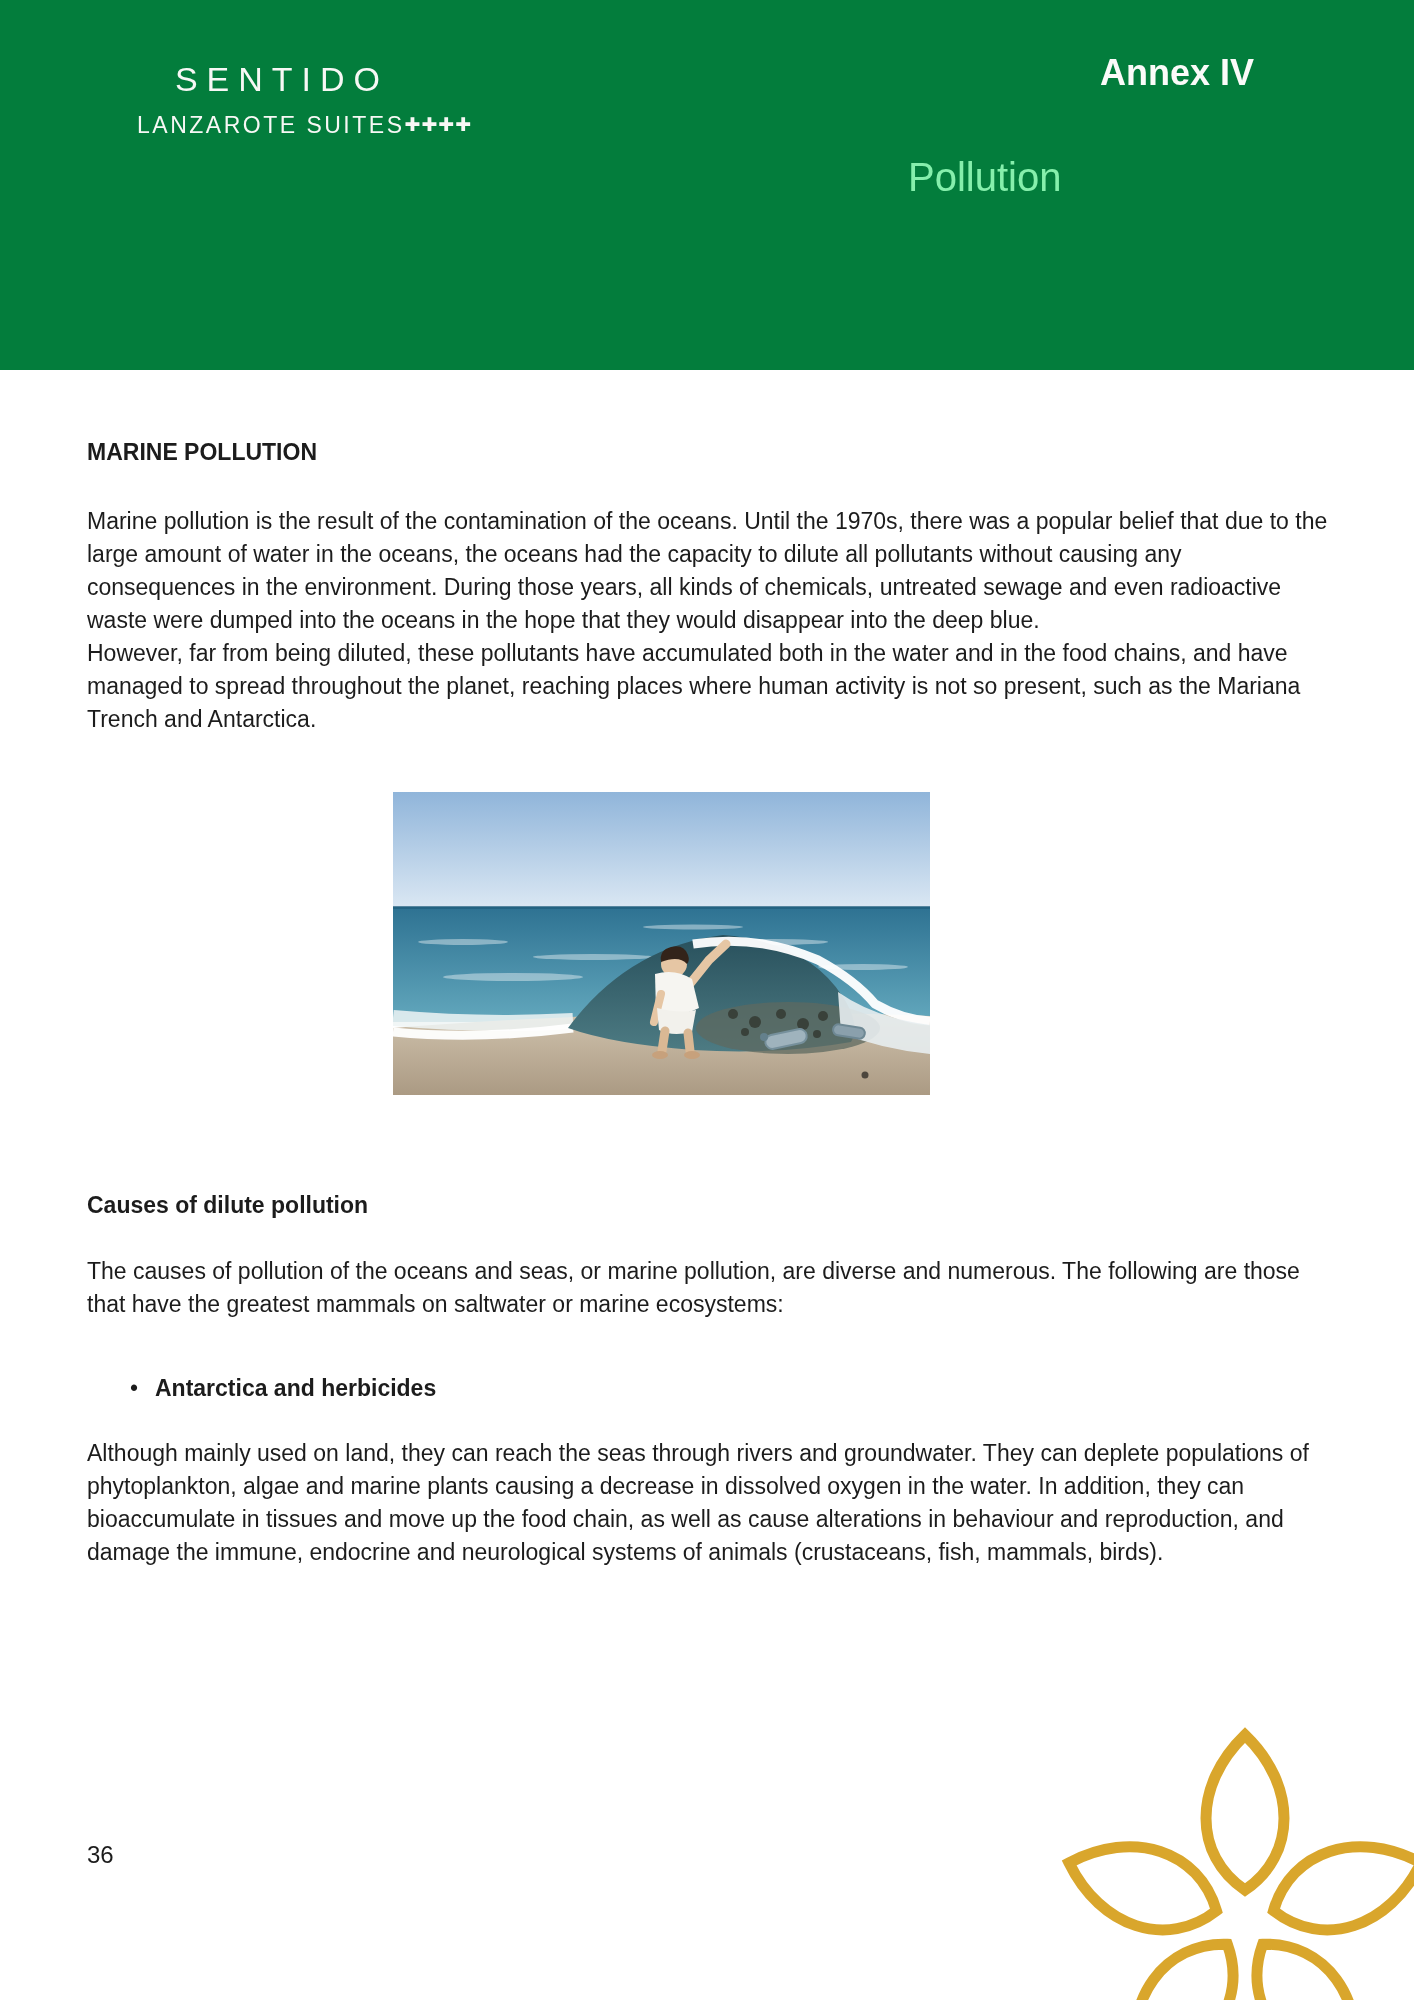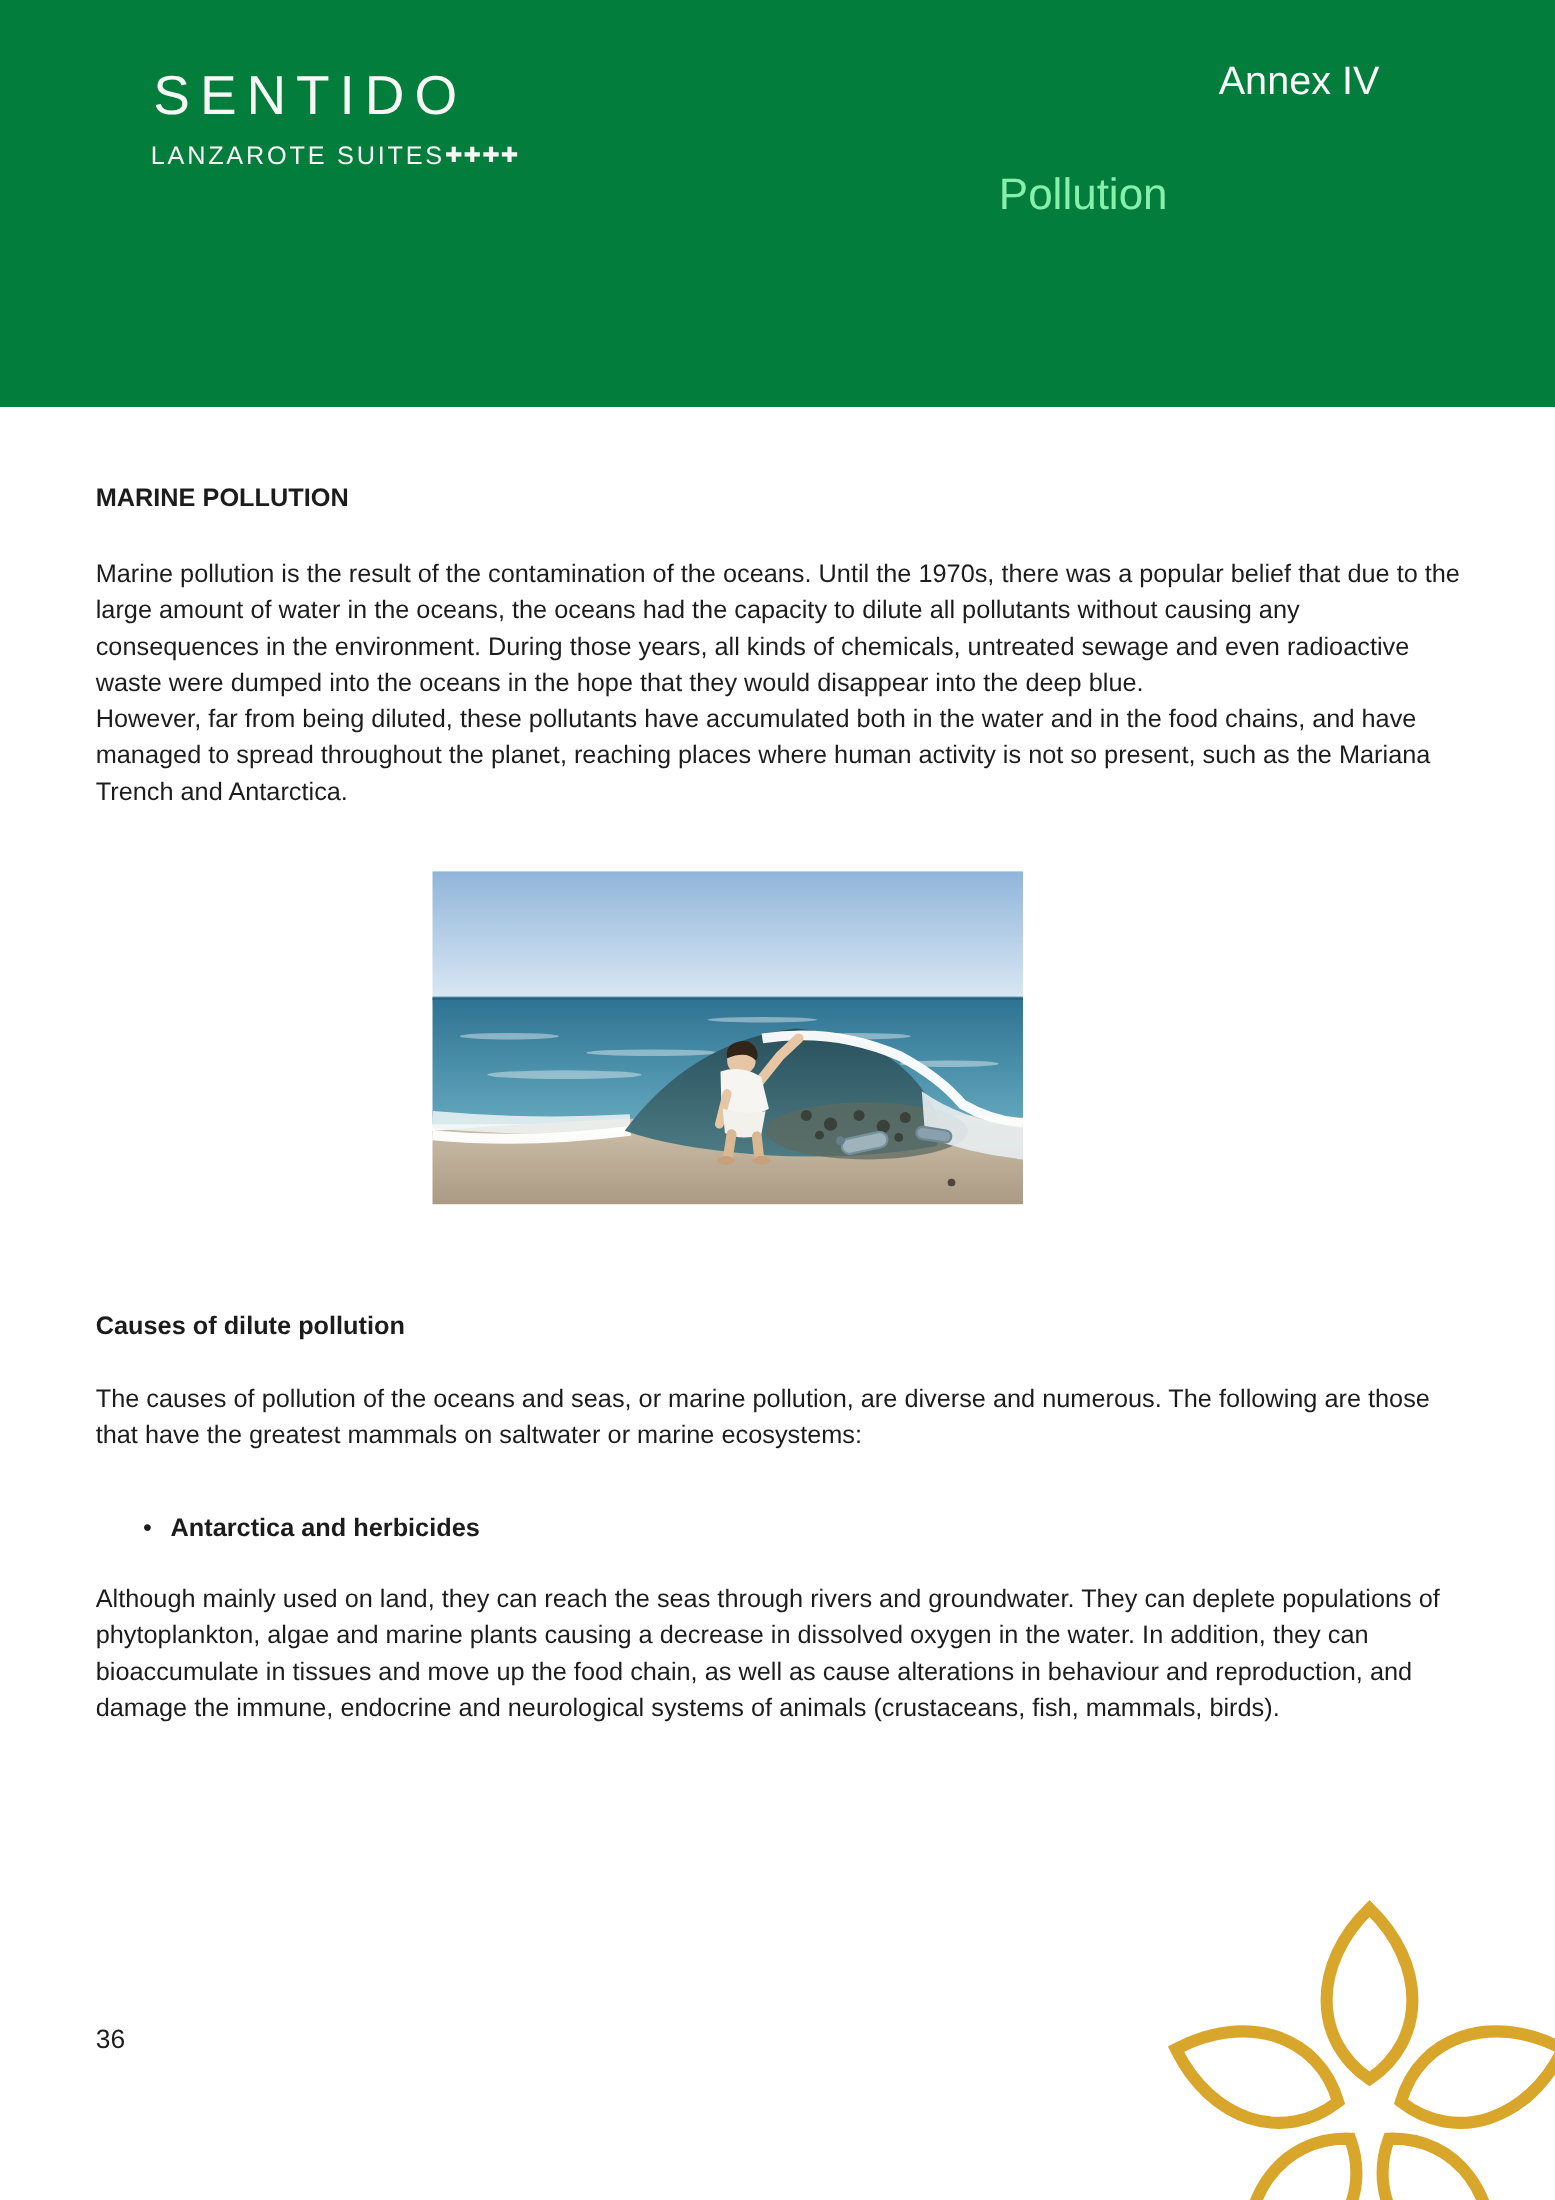--- a/index.html
+++ b/index.html
@@ -15,34 +15,34 @@
   .header{
     position:absolute;top:0;left:0;
     width:1414px;height:370px;
     background:#037d3c;
   }
   .logo{
     position:absolute;left:137px;top:62px;width:290px;
     color:#f7f8f5;text-align:center;line-height:1;
   }
   .logo-brand{
-    font-size:50px;letter-spacing:9px;font-weight:400;
+    font-size:34px;letter-spacing:9px;font-weight:400;
     white-space:nowrap;margin-bottom:18px;
   }
   .logo-name{
     font-size:57px;letter-spacing:3px;font-weight:400;
     white-space:nowrap;margin-bottom:20px;
   }
   .logo-sub{
     font-size:23px;letter-spacing:2.5px;font-weight:400;white-space:nowrap;
   }
   .logo-stars{font-size:19px;letter-spacing:1px;font-weight:bold;vertical-align:2px;}
   .annex{
     position:absolute;top:52px;right:160px;
-    color:#fbfbf9;font-size:36px;font-weight:400;
+    color:#fbfbf9;font-size:36px;font-weight:700;
   }
   .header-title{
     position:absolute;top:155px;left:908px;
     color:#86efac;font-size:40px;font-weight:400;
   }
   
   .content{
     position:absolute;top:370px;left:0;width:1414px;
     padding:0 80px 0 87px;box-sizing:border-box;
   }

